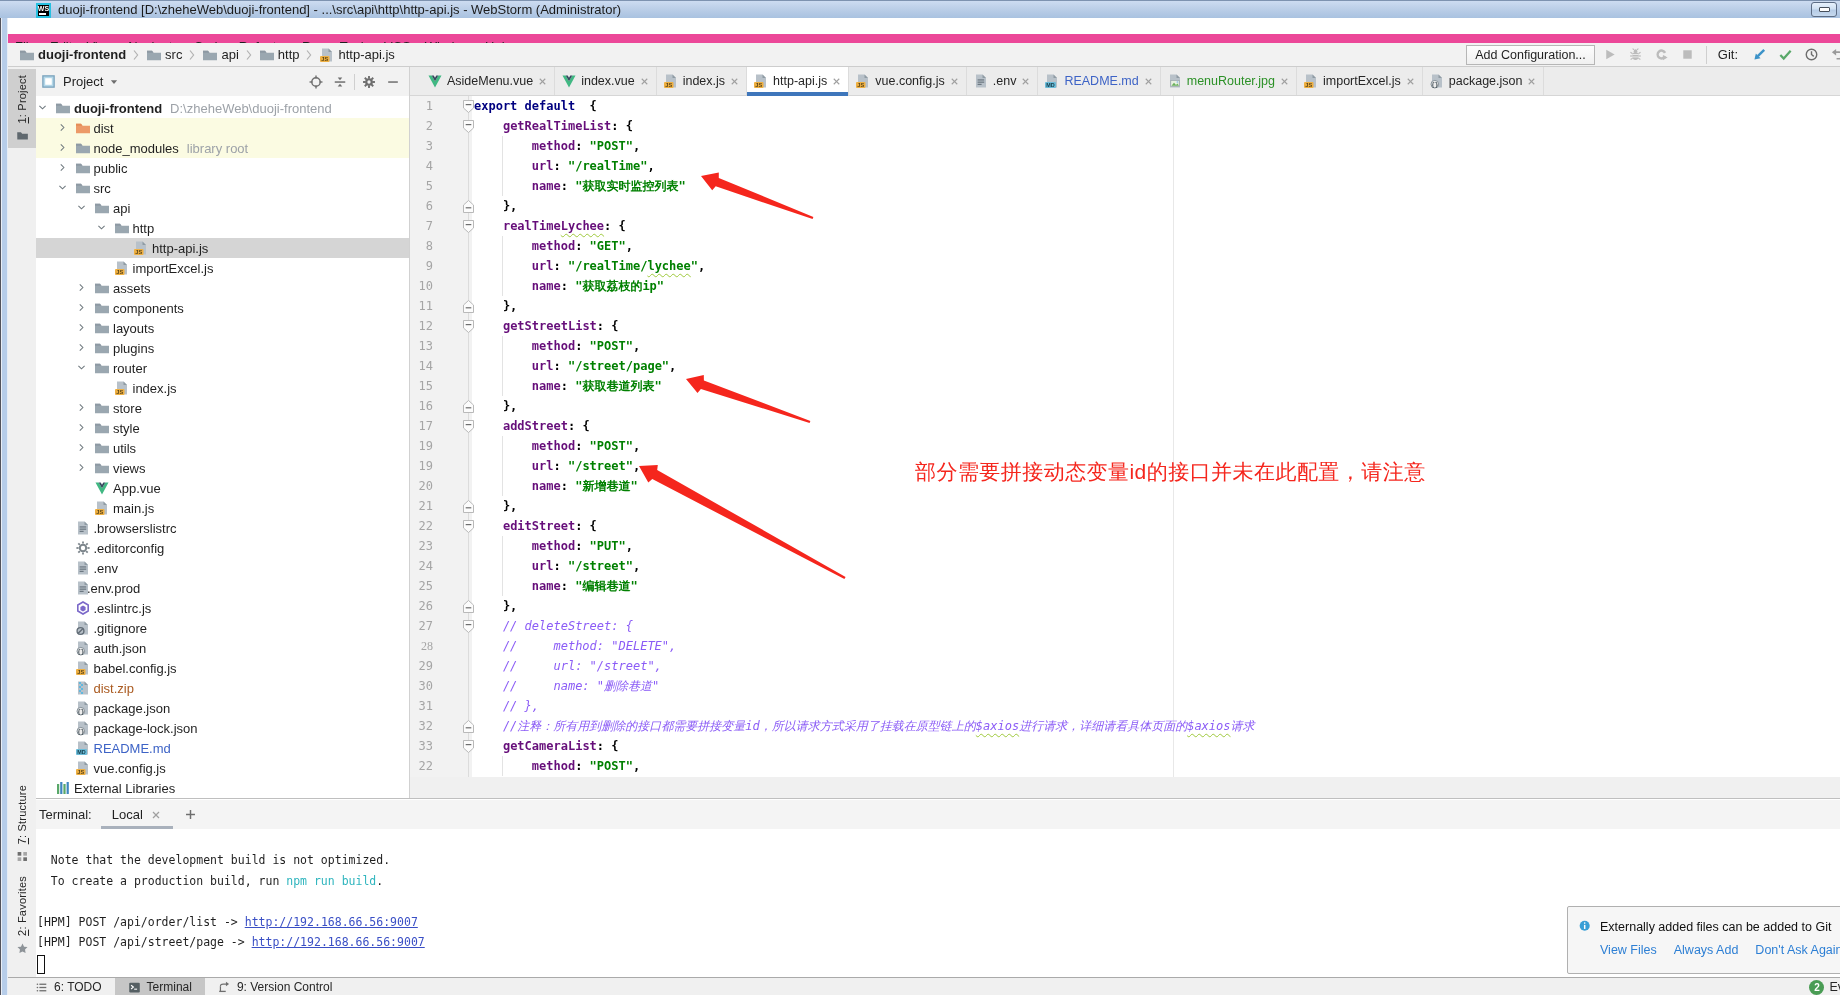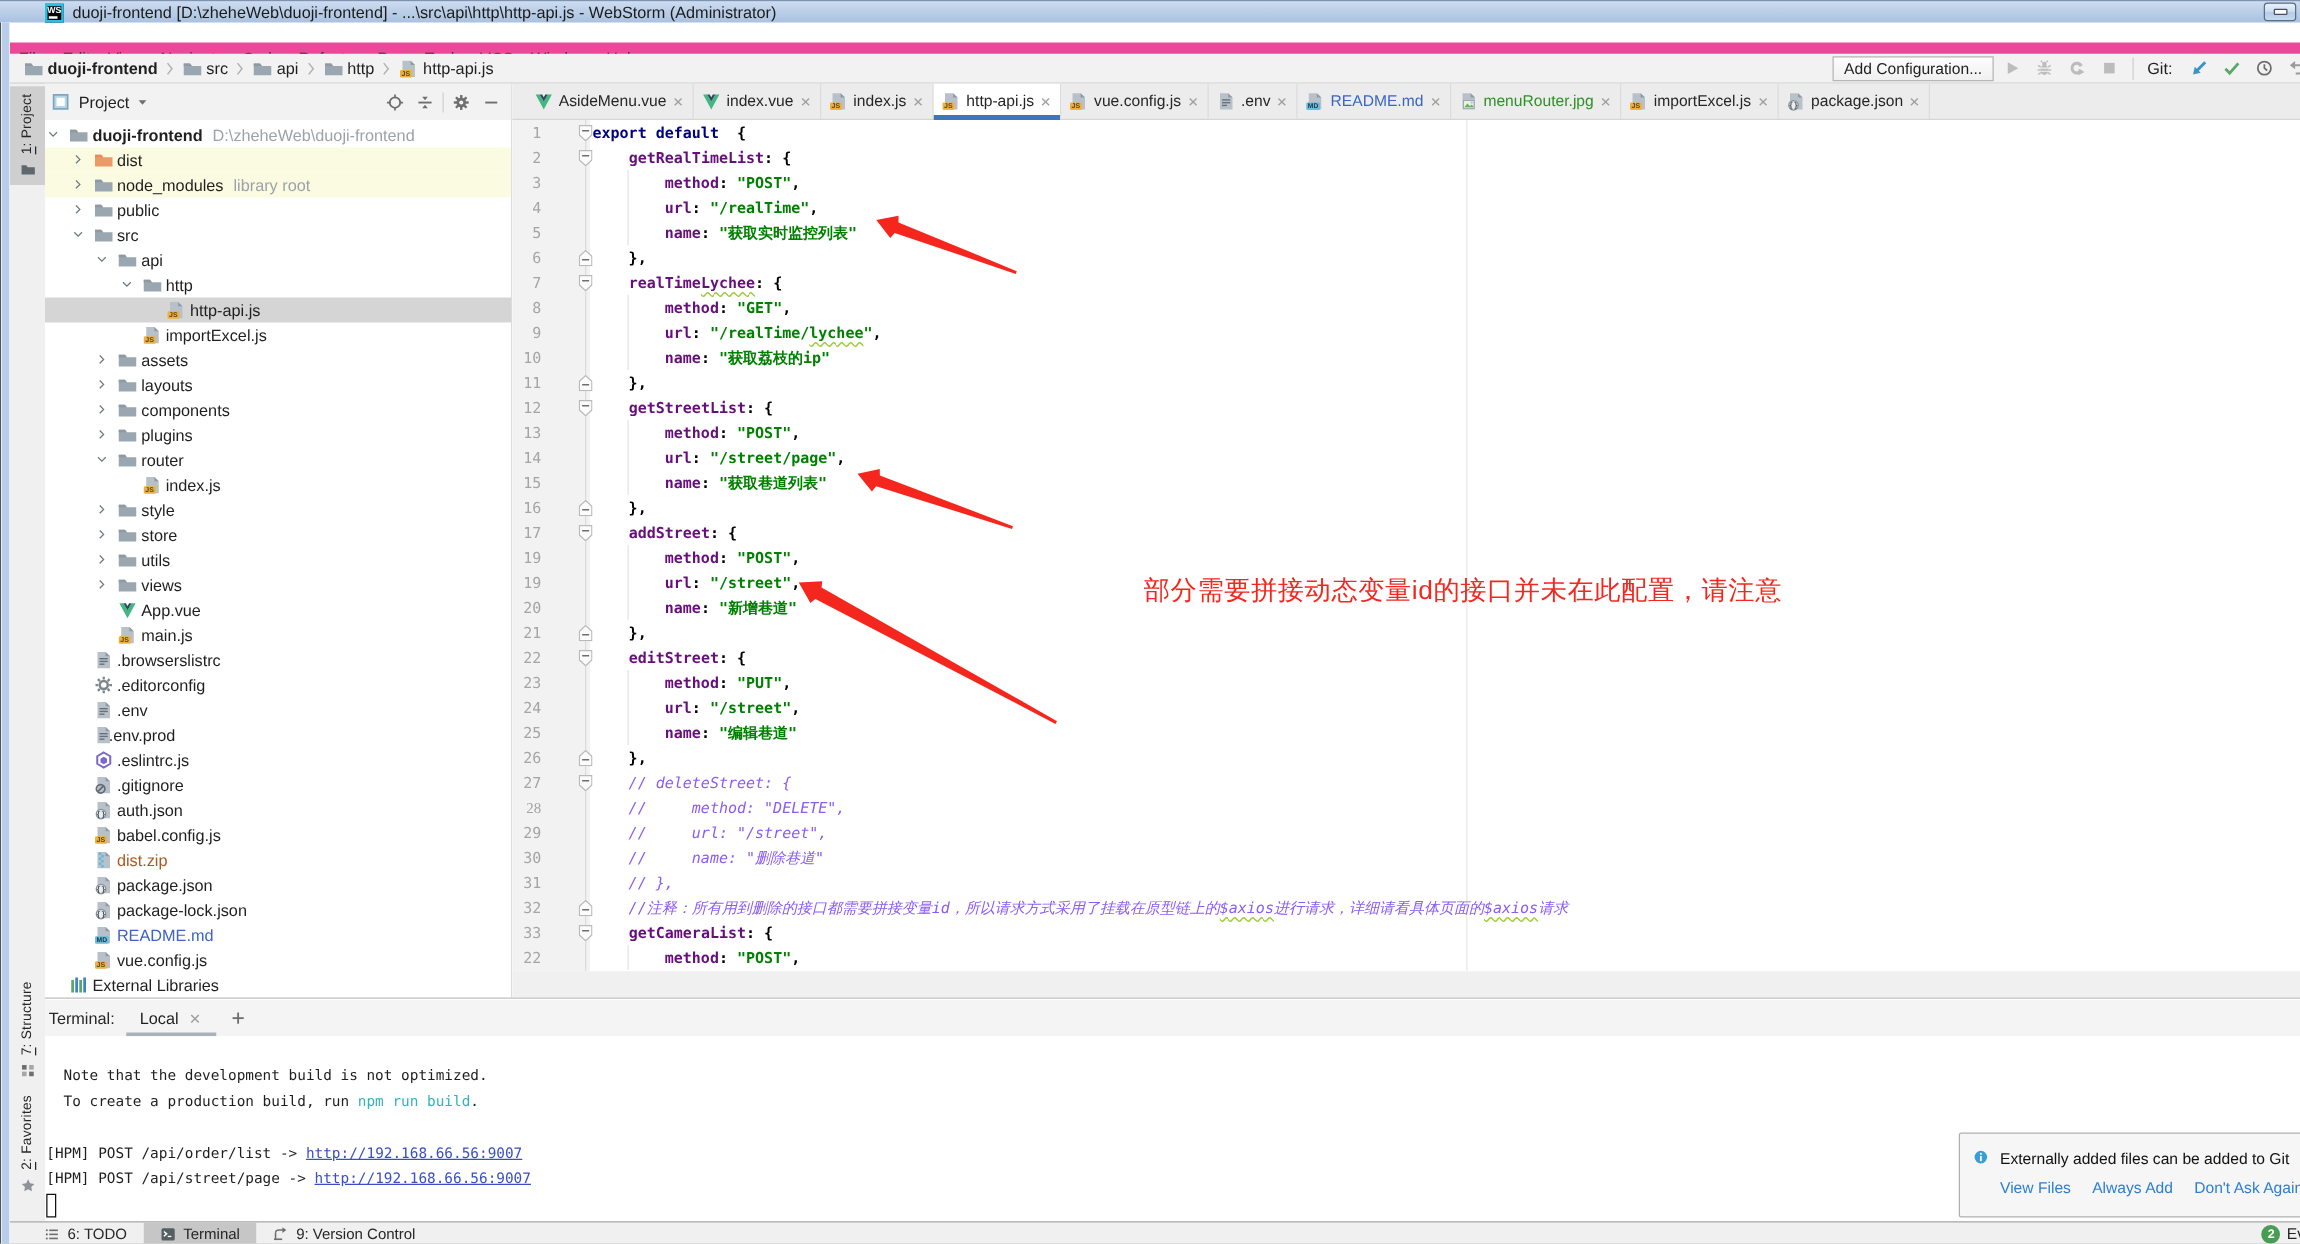--- a/index.html
+++ b/index.html
@@ -518,35 +518,35 @@
             <svg width="11" height="11" viewBox="0 0 16 16" xmlns="http://www.w3.org/2000/svg">
               <path d="M5.5 3.5l4.5 4.5-4.5 4.5" fill="none" stroke="#6e787e" stroke-width="1.5"></path>
             </svg>
           </span>
           <span class="t-ic" style="left:58px">
             <svg width="16" height="16" viewBox="0 0 16 16" xmlns="http://www.w3.org/2000/svg">
               <path d="M1 3.8h5l1.5 1.9H15v7.5H1z" fill="#9aa7b0"></path>
               <path d="M1 3.8h5l1.5 1.9H1z" fill="#8d99a3"></path>
             </svg>
           </span>
+          <span class="t-label" style="left:77px;">components</span>
+        </div>
+        <div class="tree-row">
+          <span class="chev" style="left:40px">
+            <svg width="11" height="11" viewBox="0 0 16 16" xmlns="http://www.w3.org/2000/svg">
+              <path d="M5.5 3.5l4.5 4.5-4.5 4.5" fill="none" stroke="#6e787e" stroke-width="1.5"></path>
+            </svg>
+          </span>
+          <span class="t-ic" style="left:58px">
+            <svg width="16" height="16" viewBox="0 0 16 16" xmlns="http://www.w3.org/2000/svg">
+              <path d="M1 3.8h5l1.5 1.9H15v7.5H1z" fill="#9aa7b0"></path>
+              <path d="M1 3.8h5l1.5 1.9H1z" fill="#8d99a3"></path>
+            </svg>
+          </span>
           <span class="t-label" style="left:77px;">layouts</span>
-        </div>
-        <div class="tree-row">
-          <span class="chev" style="left:40px">
-            <svg width="11" height="11" viewBox="0 0 16 16" xmlns="http://www.w3.org/2000/svg">
-              <path d="M5.5 3.5l4.5 4.5-4.5 4.5" fill="none" stroke="#6e787e" stroke-width="1.5"></path>
-            </svg>
-          </span>
-          <span class="t-ic" style="left:58px">
-            <svg width="16" height="16" viewBox="0 0 16 16" xmlns="http://www.w3.org/2000/svg">
-              <path d="M1 3.8h5l1.5 1.9H15v7.5H1z" fill="#9aa7b0"></path>
-              <path d="M1 3.8h5l1.5 1.9H1z" fill="#8d99a3"></path>
-            </svg>
-          </span>
-          <span class="t-label" style="left:77px;">components</span>
         </div>
         <div class="tree-row">
           <span class="chev" style="left:40px">
             <svg width="11" height="11" viewBox="0 0 16 16" xmlns="http://www.w3.org/2000/svg">
               <path d="M5.5 3.5l4.5 4.5-4.5 4.5" fill="none" stroke="#6e787e" stroke-width="1.5"></path>
             </svg>
           </span>
           <span class="t-ic" style="left:58px">
             <svg width="16" height="16" viewBox="0 0 16 16" xmlns="http://www.w3.org/2000/svg">
               <path d="M1 3.8h5l1.5 1.9H15v7.5H1z" fill="#9aa7b0"></path>
@@ -585,35 +585,35 @@
             <svg width="11" height="11" viewBox="0 0 16 16" xmlns="http://www.w3.org/2000/svg">
               <path d="M5.5 3.5l4.5 4.5-4.5 4.5" fill="none" stroke="#6e787e" stroke-width="1.5"></path>
             </svg>
           </span>
           <span class="t-ic" style="left:58px">
             <svg width="16" height="16" viewBox="0 0 16 16" xmlns="http://www.w3.org/2000/svg">
               <path d="M1 3.8h5l1.5 1.9H15v7.5H1z" fill="#9aa7b0"></path>
               <path d="M1 3.8h5l1.5 1.9H1z" fill="#8d99a3"></path>
             </svg>
           </span>
+          <span class="t-label" style="left:77px;">store</span>
+        </div>
+        <div class="tree-row">
+          <span class="chev" style="left:40px">
+            <svg width="11" height="11" viewBox="0 0 16 16" xmlns="http://www.w3.org/2000/svg">
+              <path d="M5.5 3.5l4.5 4.5-4.5 4.5" fill="none" stroke="#6e787e" stroke-width="1.5"></path>
+            </svg>
+          </span>
+          <span class="t-ic" style="left:58px">
+            <svg width="16" height="16" viewBox="0 0 16 16" xmlns="http://www.w3.org/2000/svg">
+              <path d="M1 3.8h5l1.5 1.9H15v7.5H1z" fill="#9aa7b0"></path>
+              <path d="M1 3.8h5l1.5 1.9H1z" fill="#8d99a3"></path>
+            </svg>
+          </span>
           <span class="t-label" style="left:77px;">style</span>
-        </div>
-        <div class="tree-row">
-          <span class="chev" style="left:40px">
-            <svg width="11" height="11" viewBox="0 0 16 16" xmlns="http://www.w3.org/2000/svg">
-              <path d="M5.5 3.5l4.5 4.5-4.5 4.5" fill="none" stroke="#6e787e" stroke-width="1.5"></path>
-            </svg>
-          </span>
-          <span class="t-ic" style="left:58px">
-            <svg width="16" height="16" viewBox="0 0 16 16" xmlns="http://www.w3.org/2000/svg">
-              <path d="M1 3.8h5l1.5 1.9H15v7.5H1z" fill="#9aa7b0"></path>
-              <path d="M1 3.8h5l1.5 1.9H1z" fill="#8d99a3"></path>
-            </svg>
-          </span>
-          <span class="t-label" style="left:77px;">store</span>
         </div>
         <div class="tree-row">
           <span class="chev" style="left:40px">
             <svg width="11" height="11" viewBox="0 0 16 16" xmlns="http://www.w3.org/2000/svg">
               <path d="M5.5 3.5l4.5 4.5-4.5 4.5" fill="none" stroke="#6e787e" stroke-width="1.5"></path>
             </svg>
           </span>
           <span class="t-ic" style="left:58px">
             <svg width="16" height="16" viewBox="0 0 16 16" xmlns="http://www.w3.org/2000/svg">
               <path d="M1 3.8h5l1.5 1.9H15v7.5H1z" fill="#9aa7b0"></path>

